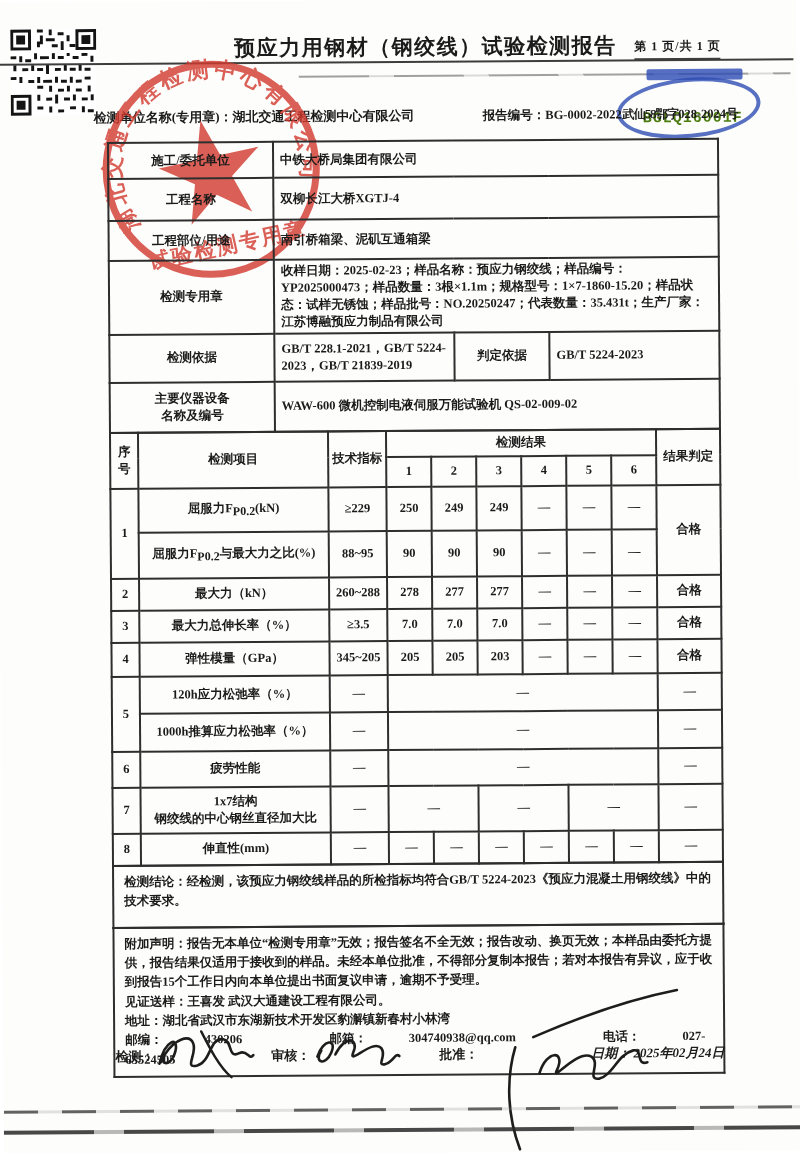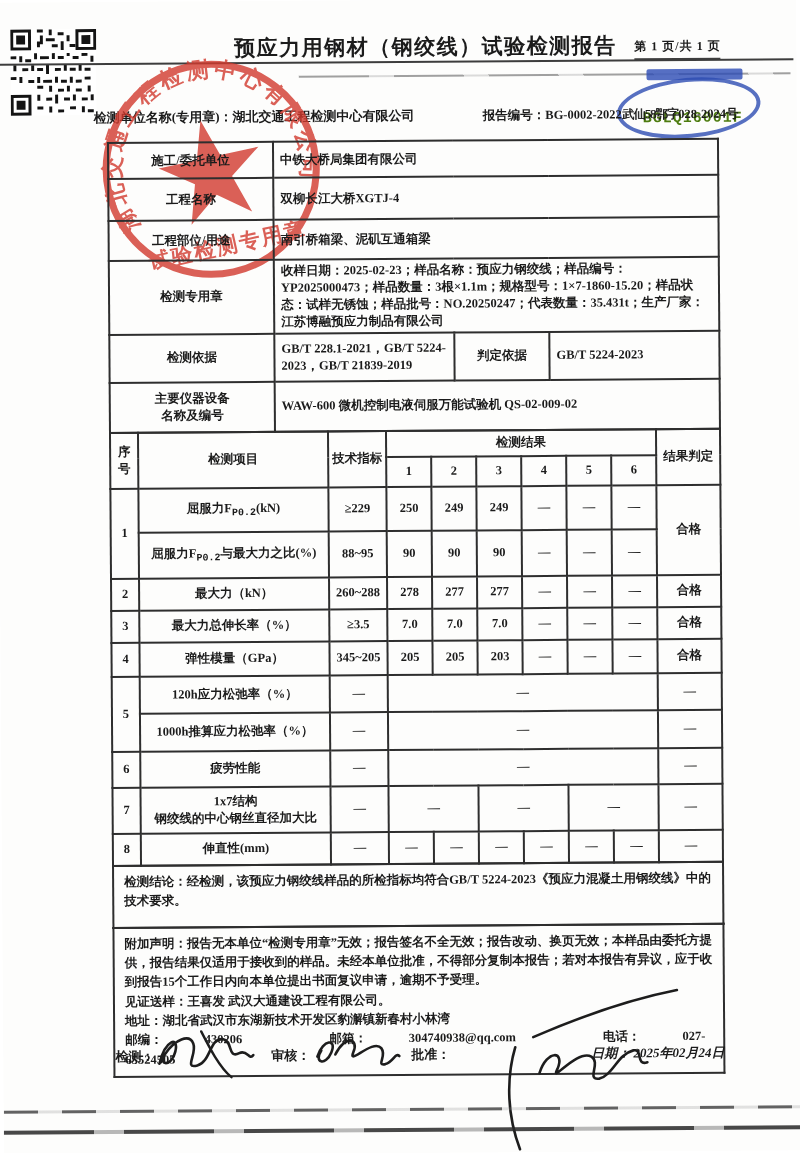--- a/index.html
+++ b/index.html
@@ -29,21 +29,21 @@
 
   
   .doc-tables{position:absolute;top:140px;left:110px;width:612px;}
   table.t{border-collapse:collapse;width:100%;table-layout:fixed;margin-top:-2px;}
   table.t:first-child{margin-top:0;}
   .t td,.t th{border:2px solid #2e2e2e;font-size:12.5px;font-weight:600;padding:2px 6px;vertical-align:middle;line-height:1.35;}
   .info-t .lbl{text-align:center;padding:2px 3px;}
   .info-t .val{text-align:left;}
   .results-t td,.results-t th{text-align:center;padding:2px 2px;}
   .pre{white-space:pre-line;}
-  .sb{font-size:10px;vertical-align:-3px;letter-spacing:0;font-family:Liberation Mono, monospace;}
+  .sb{font-size:12px;vertical-align:-3px;letter-spacing:0;}
   .concl-t td,.stmt-t td{text-align:left;line-height:1.55;padding:6px 10px;font-weight:600;vertical-align:top;}
   .h26{height:26px}.h30{height:30px}.h32{height:32px}.h34{height:34px}.h36{height:36px}.h37{height:37px}
   .h38{height:38px}.h40{height:40px}.h42{height:42px}.h44{height:44px}.h46{height:46px}.h48{height:48px}
   .h50{height:50px}.h64{height:64px}
   .contacts span{margin-right:42px;}
 
   
   .sign{position:absolute;font-size:13px;font-weight:700;white-space:nowrap;}
   svg.sig{position:absolute;overflow:visible;}
   .scan1{position:absolute;top:1108px;left:0;width:800px;height:3px;
@@ -294,21 +294,21 @@
   <svg class="sig" style="top:1018px;left:146px;" width="110" height="64" viewBox="0 0 110 64">
     <path d="M10,44 C16,20 30,16 26,32 C22,48 8,46 16,34 C26,20 40,14 44,24 C48,34 34,50 48,46 C62,42 60,18 74,20 C84,22 78,40 90,34 C98,30 100,42 104,36" fill="none" stroke="#1d1d1d" stroke-width="2.6" stroke-linecap="round"></path>
     <path d="M52,12 C60,28 70,48 82,58" fill="none" stroke="#1d1d1d" stroke-width="2.4" stroke-linecap="round"></path>
   </svg>
 
   <div class="sign" style="top:1046px;left:268px;">审核：</div>
   <svg class="sig" style="top:1026px;left:306px;" width="95" height="52" viewBox="0 0 95 52">
     <path d="M8,30 C14,12 28,12 22,26 C16,40 4,36 12,24 M26,28 C36,8 50,12 44,26 C38,40 64,12 72,22 C78,30 66,40 76,38 C84,36 86,26 90,30" fill="none" stroke="#1d1d1d" stroke-width="2.6" stroke-linecap="round"></path>
   </svg>
 
-  <div class="sign" style="top:1046px;left:408px;">批准：</div>
+  <div class="sign" style="top:1046px;left:436px;">批准：</div>
   <svg class="sig" style="top:986px;left:432px;" width="270" height="168" viewBox="0 0 270 168">
     <path d="M98,52 C150,30 200,14 242,6" fill="none" stroke="#1d1d1d" stroke-width="2.6" stroke-linecap="round"></path>
     <path d="M80,62 C70,95 72,132 84,164" fill="none" stroke="#1d1d1d" stroke-width="2.6" stroke-linecap="round"></path>
     <path d="M104,88 C112,64 130,66 122,84 C114,100 142,64 156,72 C166,78 150,96 164,94 C178,90 182,70 198,66 C208,64 200,82 212,78" fill="none" stroke="#1d1d1d" stroke-width="2.6" stroke-linecap="round"></path>
   </svg>
 
   <div class="sign" style="top:1046px;left:588px;font-style:italic;">
     <span>日期：</span>
     <span>2025年02月24日</span>
   </div>

